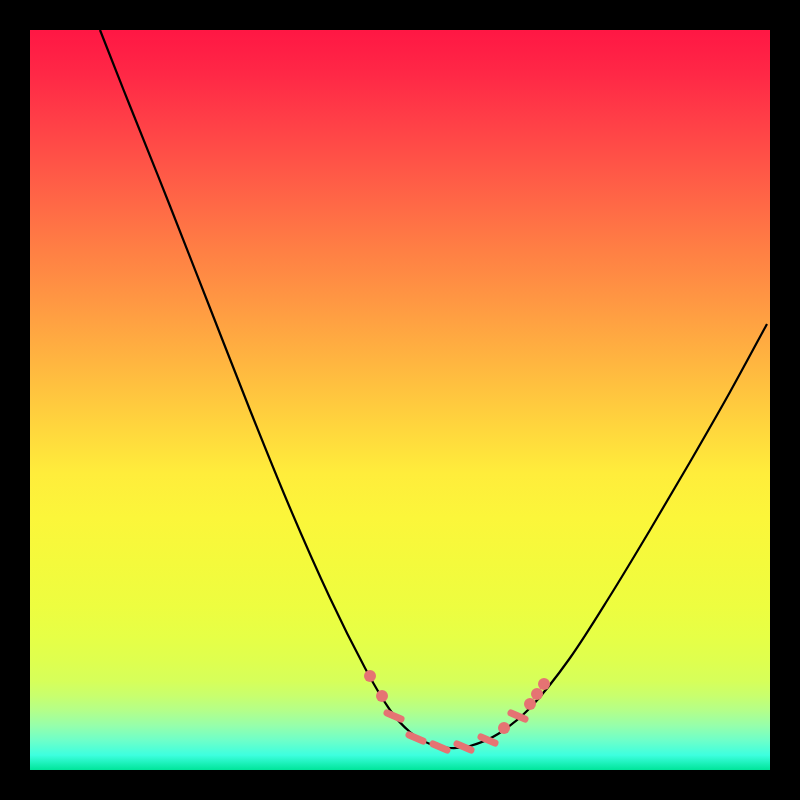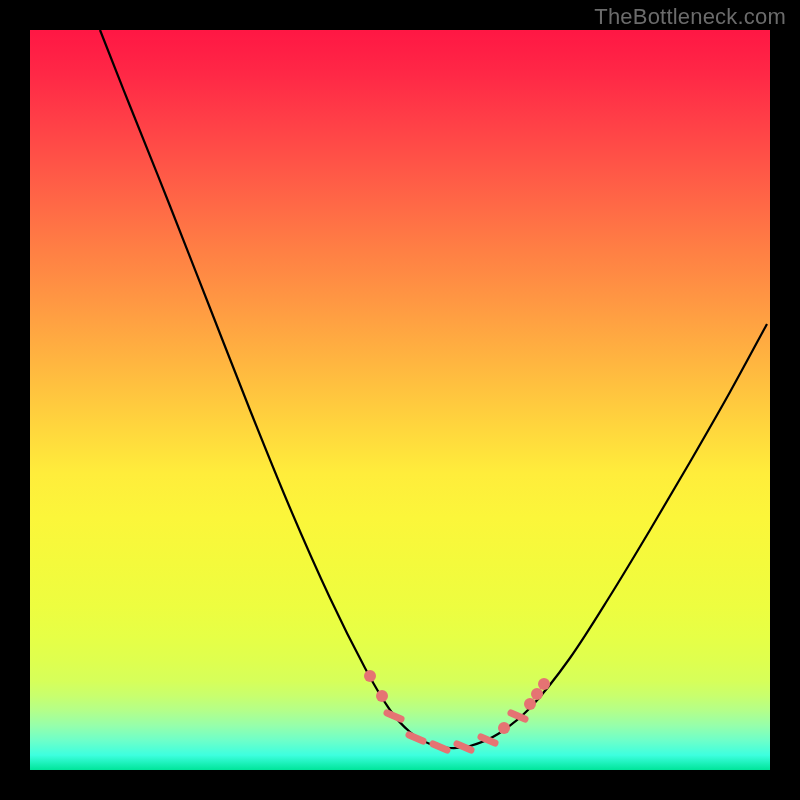--- a/index.html
+++ b/index.html
@@ -103,14 +103,13 @@
           <circle cx="474" cy="698" r="6" class="marker"></circle>
           <line x1="481" y1="683" x2="495" y2="689" class="dash"></line>
           <circle cx="500" cy="674" r="6" class="marker"></circle>
           <circle cx="507" cy="664" r="6" class="marker"></circle>
           <circle cx="514" cy="654" r="6" class="marker"></circle>
         </g>
     </svg>
 
   </div>
 
-  <div class="watermark">TheBottleneck.com</div>
 </div>
 
 </body></html>

